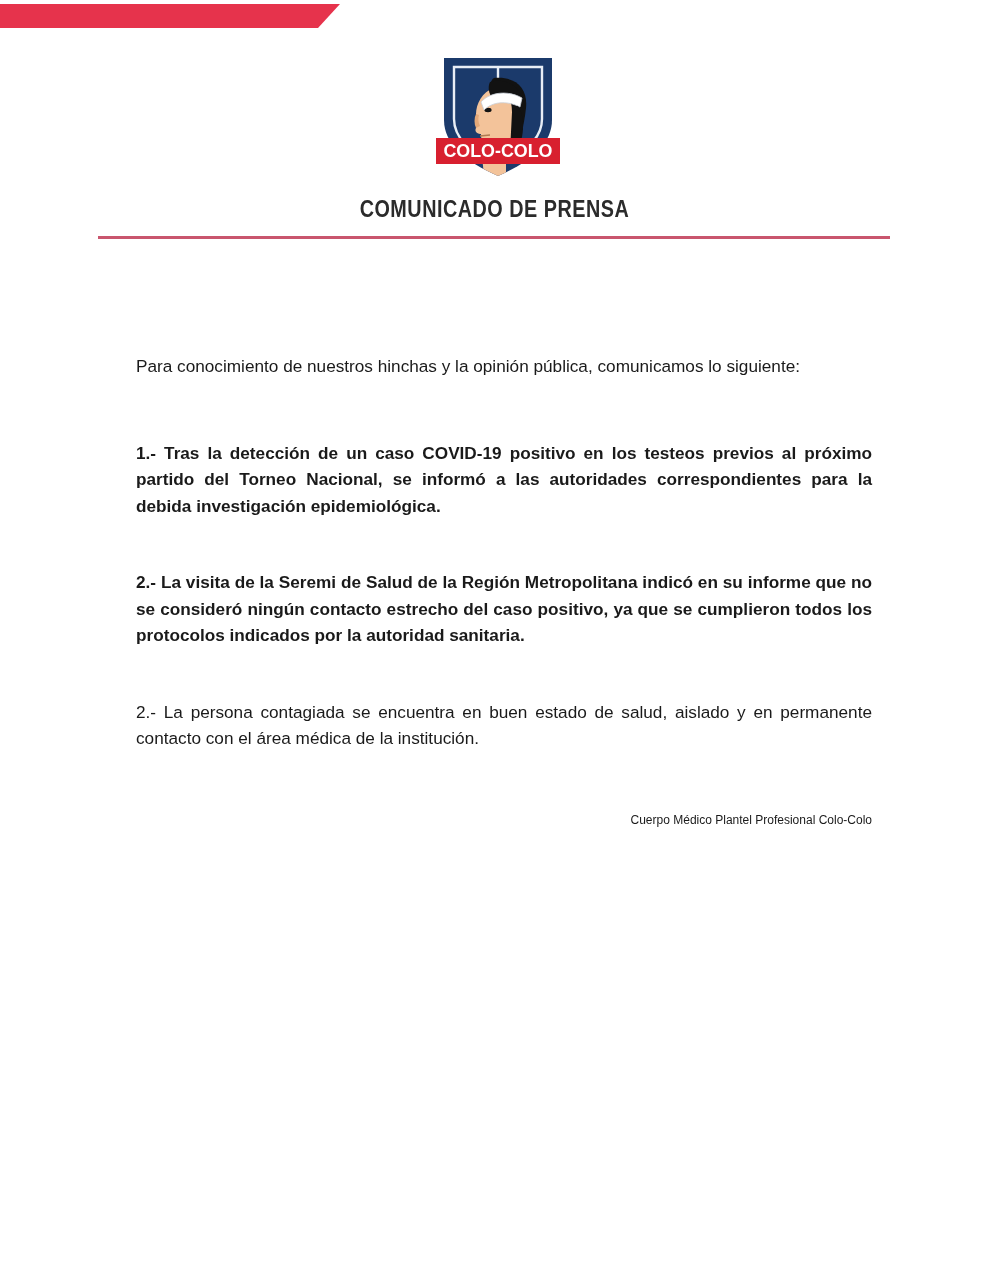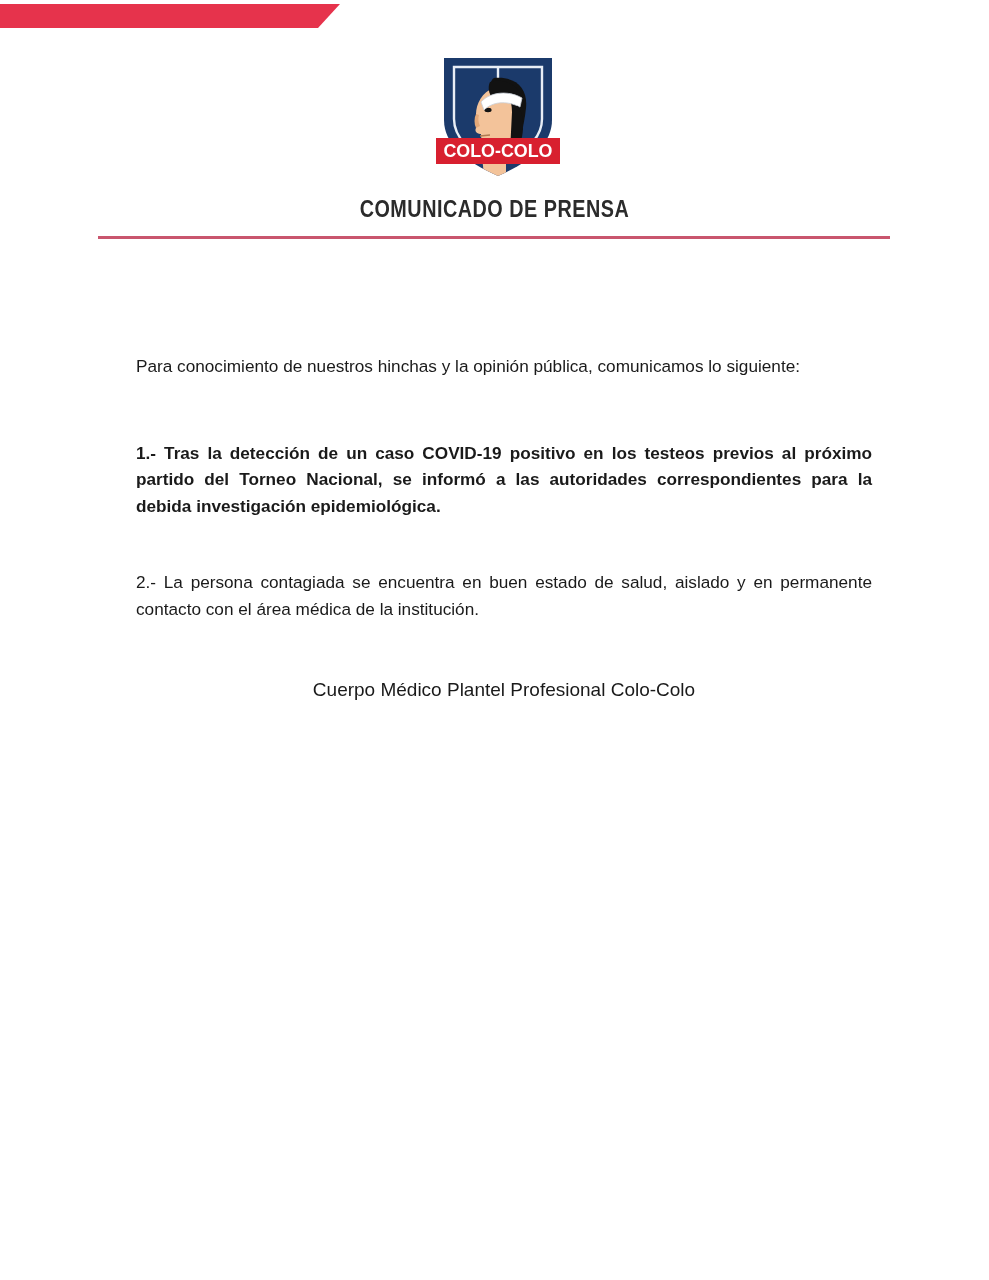--- a/index.html
+++ b/index.html
@@ -78,23 +78,23 @@
     text-align: justify;
     text-justify: inter-word;
     color: #1a1a1a;
     margin: 0;
   }
   .para.gap-intro  { margin-bottom: 60px; }
   .para.gap-normal { margin-bottom: 50px; font-weight: bold; }
   .signature {
     margin: 0;
     margin-top: 55px;
-    font-size: 19px;
+    font-size: 12px;
     line-height: 26.5px;
-    text-align: center;
+    text-align: right;
     color: #1a1a1a;
   }
 </style>
 </head>
 <body>
 
 <div class="top-banner">
   <svg width="340" height="24" viewBox="0 0 340 24" xmlns="http://www.w3.org/2000/svg">
     <polygon points="0,0 340,0 318,24 0,24" fill="#E6334C"></polygon>
   </svg>
@@ -143,15 +143,16 @@
   </svg>
 </div>
 
 <div class="doc-title">COMUNICADO DE PRENSA</div>
 
 <div class="divider"></div>
 
 <div class="body-area">
   <p class="para gap-intro">Para conocimiento de nuestros hinchas y la opinión pública, comunicamos lo siguiente:</p>
   <p class="para gap-normal">1.- Tras la detección de un caso COVID-19 positivo en los testeos previos al próximo partido del Torneo Nacional, se informó a las autoridades correspondientes para la debida investigación epidemiológica.</p>
+  <p class="para gap-normal">2.- La visita de la Seremi de Salud de la Región Metropolitana indicó en su informe que no se consideró ningún contacto estrecho del caso positivo, ya que se cumplieron todos los protocolos indicados por la autoridad sanitaria.</p>
   <p class="para">2.- La persona contagiada se encuentra en buen estado de salud, aislado y en permanente contacto con el área médica de la institución.</p>
   <p class="signature">Cuerpo Médico Plantel Profesional Colo-Colo</p>
 </div>
 
 </body></html>

